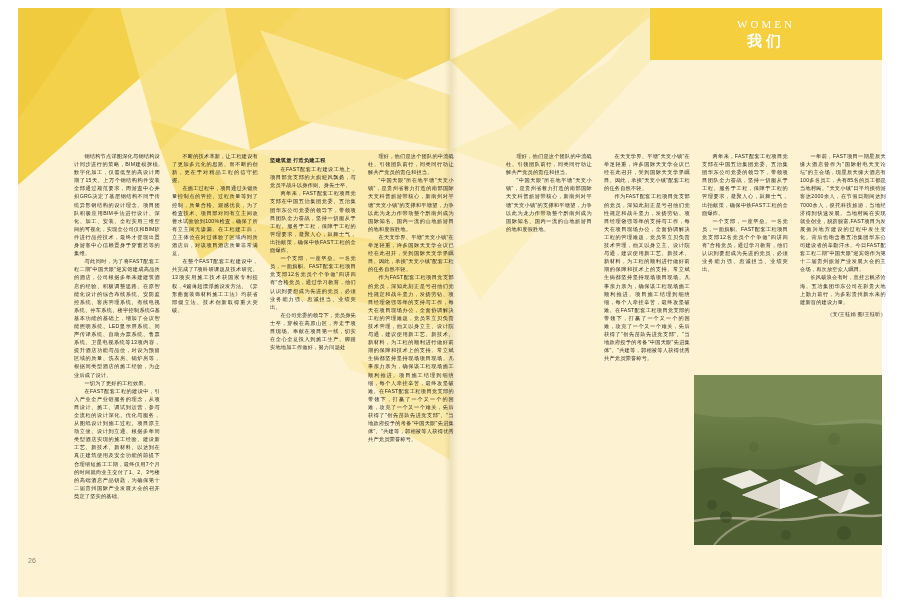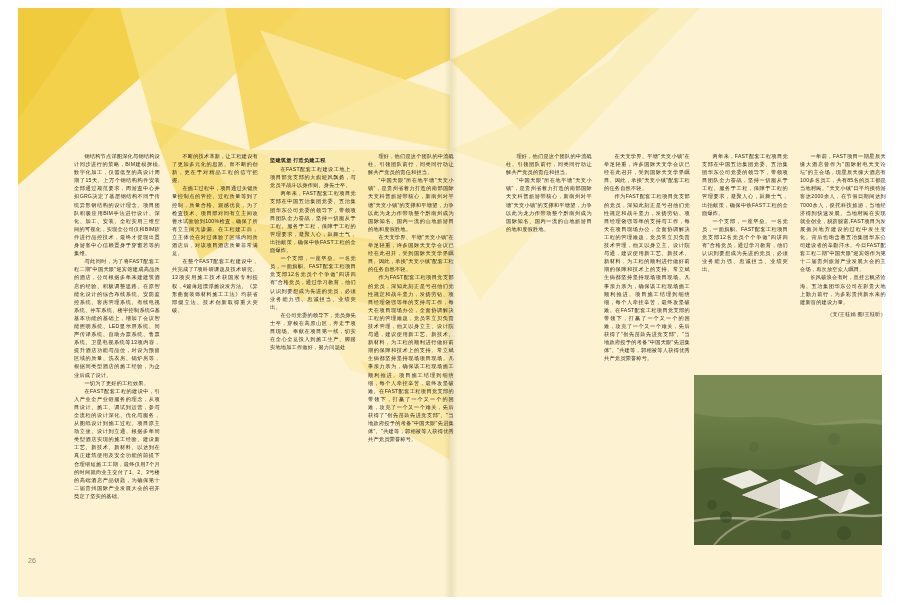--- a/index.html
+++ b/index.html
@@ -167,20 +167,24 @@
       <polygon points="360,360 450,395 450,460 400,430" fill="#f8e28c" opacity="0.6"></polygon>
       <polygon points="18,8 18,120 95,8" fill="#ecc52f" opacity="0.5"></polygon>
     </g>
     <g clip-path="url(#rightClip)">
       <polygon points="450,60 560,8 660,8 520,130" fill="#f6d964" opacity="0.55"></polygon>
       <polygon points="450,150 520,120 610,60 650,8 700,8 540,180" fill="#fae9a8" opacity="0.5"></polygon>
       <polygon points="450,250 560,200 480,300" fill="#f9e79a" opacity="0.35"></polygon>
     </g>
   </svg>
 
+  <div class="banner">
+    <div class="en">WOMEN</div>
+    <div class="cn">我们</div>
+  </div>
 
   <div class="gutter-shadow"></div>
 
   <div class="col" id="col1">
     <p>钢结构节点详图深化与钢结构设计同步进行的策略，BIM建模拆模,数字化加工，仅需低至的高设计周期了15天。上万个钢结构构件安装全部通过规范要求，周游查中心并拟GRG决定了基层钢结构不同于传统异形钢结构的设计理念。项目团队积极应用BIM手法进行设计、深化、加工、安装、全程实用三维空间的可视化，实现全公司仅和BIM软件进行品控技术，最终才促现出置身游客中心信赖置身于穿窗若等的集维。</p>
     <p>与此同时，为了将FAST配套工程二期"中国天眼"迎宾馆建成高品质的酒店，公司根据多年来建建筑酒店的经验、积极调整思路、在原智能化设计的综合布线系统、安防监控系统、客房管理系统、有线电视系统、停车系统、楼宇控制系统G基基本功能的基础上，增加了会议智能照明系统、LED显示屏系统、同声传译系统、自助办票系统、售票系统、卫星电视系统等13项内容，提升酒店功能与品位，对设为预留区域的质量、洗衣房、锅炉房等，根据同类型酒店的施工经验，为企业后成了设计。</p>
     <p>一切为了更好的工程效果。</p>
     <p>在FAST配套工程的建设中，引入产业全产业链服务的理念，从项目设计、施工、调试到运营，参与全流程的设计深化、优化与服务，从图纸设计到施工过程、项目原主动立坐、设计到立通、根据多年同类型酒店实现的施工经验、建设新工艺、新技术、新材料、以达到在真正建筑使用及安全功能的前提下合理缩短施工工期，最终仅用7个月的时间就向业主交付了1、2、3号楼的高端酒店产品钥匙，为确保第十二届贵州国际产业发展大会的召开奠定了坚实的基础。</p>
   </div>
 

